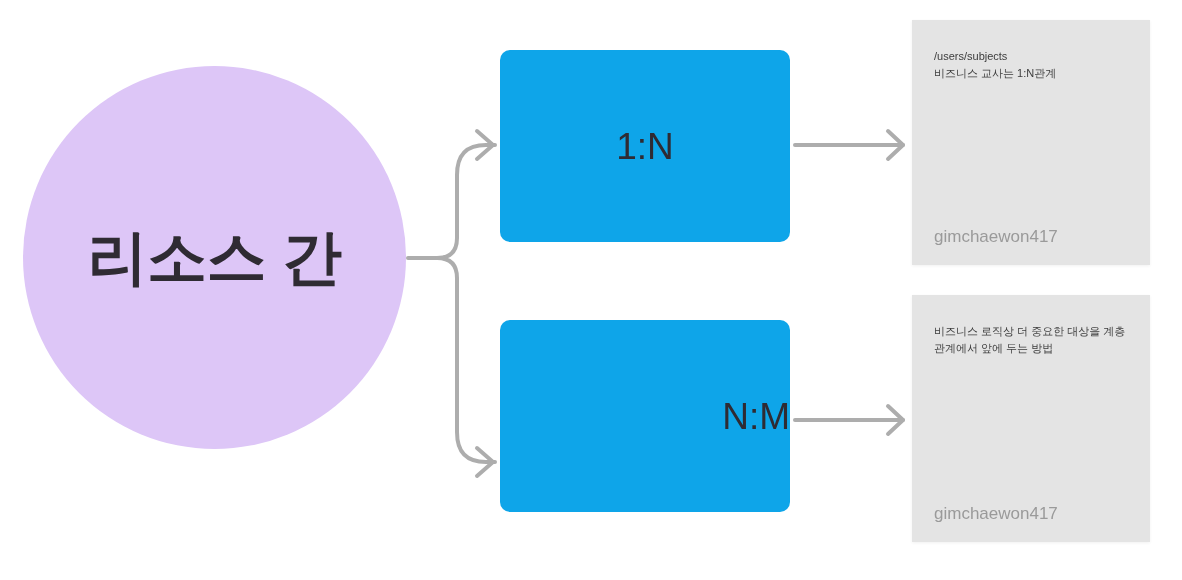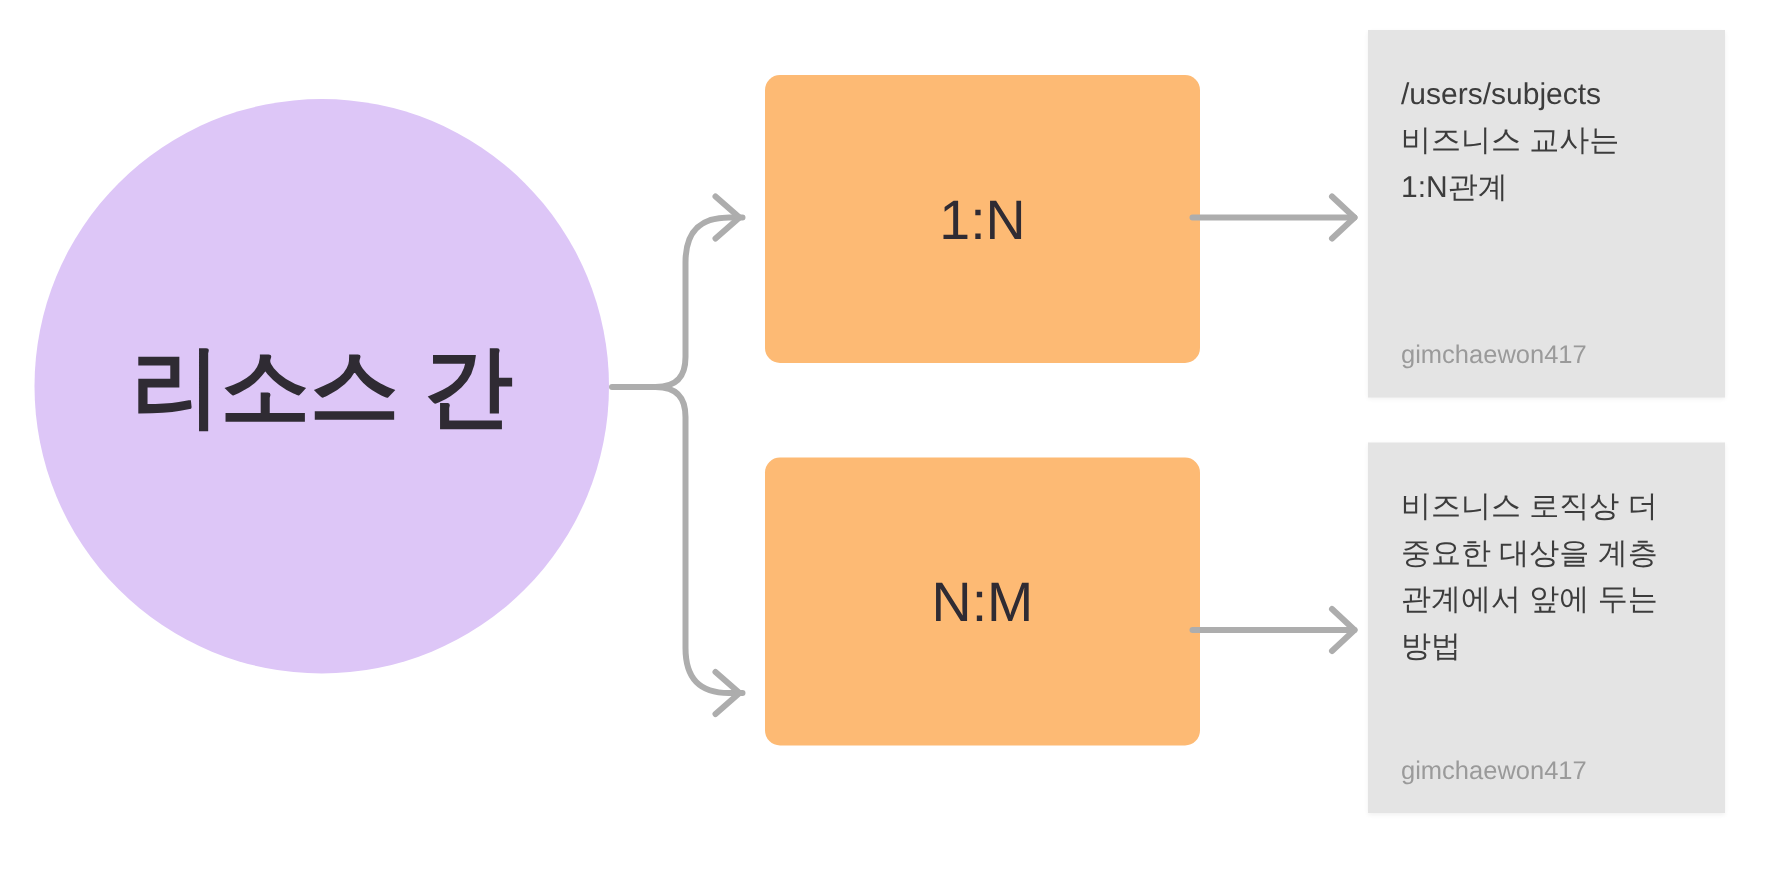--- a/index.html
+++ b/index.html
@@ -42,30 +42,29 @@
     letter-spacing: -0.5px;
     white-space: nowrap;
     text-align: center;
   }
 
   
   .rel-box {
     position: absolute;
     width: 290px;
     height: 192px;
-    background: #fdba74;
+    background: #0ea5e9;
     border-radius: 10px;
     display: flex;
     align-items: center;
     justify-content: center;
     box-sizing: border-box;
-    margin-left: 10px;
   }
   .rel-box.top  { left: 500px; top: 50px; }
-  .rel-box.bottom { left: 500px; top: 305px; }
+  .rel-box.bottom { left: 500px; top: 320px; justify-content: flex-end; }
   .rel-label {
     color: #2f2b33;
     font-size: 37px;
     font-weight: 400;
     letter-spacing: 0px;
     line-height: 1;
   }
 
   
   .note-card {
@@ -78,21 +77,21 @@
     box-shadow: 0 1px 3px rgba(0,0,0,0.06);
   }
   .note-card.first  { left: 912px; top: 20px;  width: 238px; height: 245px; }
   .note-card.second { left: 912px; top: 295px; width: 238px; height: 247px; }
 
   .note-body {
     flex: 1 1 auto;
   }
   .note-line {
     color: #3c3c3c;
-    font-size: 20px;
+    font-size: 11px;
     line-height: 1.55;
     word-break: keep-all;
   }
   .note-author {
     color: #9a9a9a;
     font-size: 17px;
     line-height: 1.2;
     margin-top: auto;
   }
 

